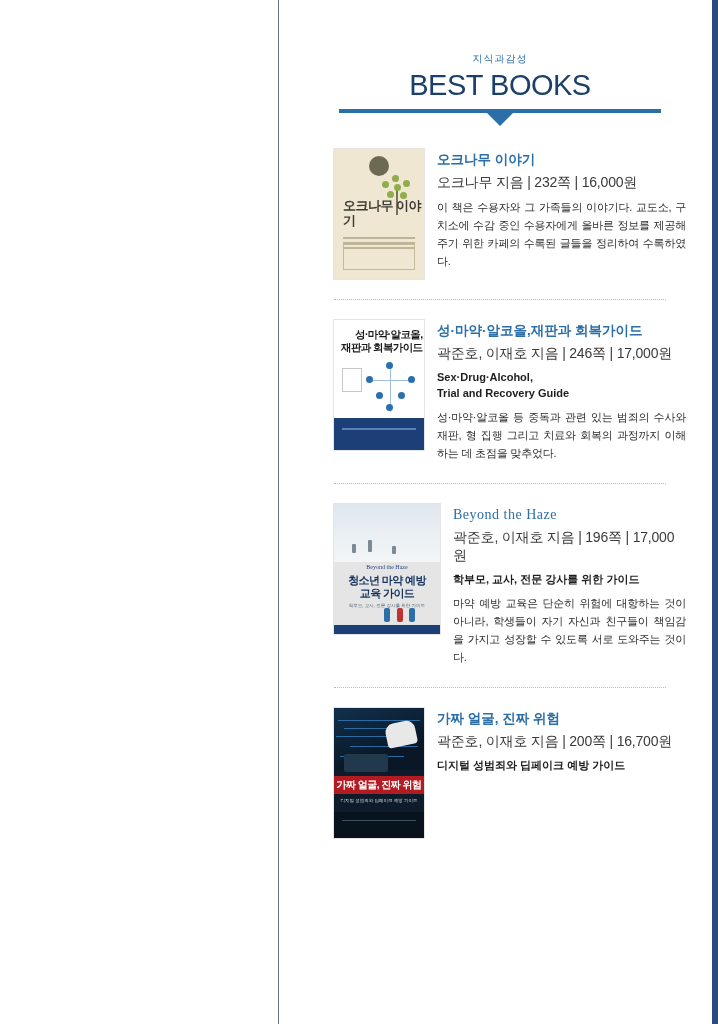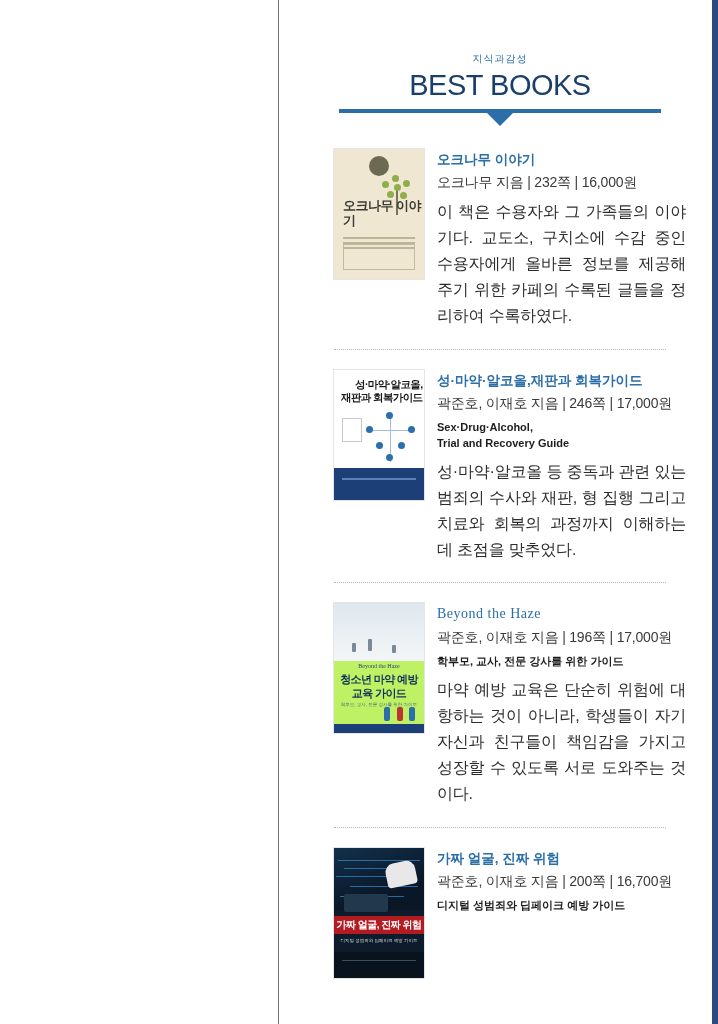--- a/index.html
+++ b/index.html
@@ -127,21 +127,21 @@
     letter-spacing: -0.2px;
   }
   .subtitle {
     font-size: 11px;
     font-weight: bold;
     color: #1d1d1d;
     line-height: 1.45;
     margin-bottom: 7px;
   }
   .desc {
-    font-size: 16px;
+    font-size: 11px;
     color: #2c2c2c;
     line-height: 1.62;
     letter-spacing: -0.2px;
     text-align: justify;
   }
   .divider {
     margin: 20px 34px 20px 34px;
     border-top: 1px dotted #b9b9b9;
     height: 0;
   }
@@ -200,21 +200,21 @@
   .cv2 .personbox {
     position: absolute; left: 8px; top: 48px; width: 18px; height: 22px; border: 1px solid #c9c9c9;
   }
   .cv2 .foot {
     position: absolute; left: 0; right: 0; bottom: 0; height: 32px; background: #1c3f77;
   }
   .cv2 .foot i {
     position: absolute; left: 8px; right: 8px; height: 2px; background: #5b82b6;
   }
 
-  .cv3 { background: #bef264; }
+  .cv3 { background: #e5e5e5; padding-left: 16px; }
   .cv3 .sky {
     position: absolute; left: 0; right: 0; top: 0; height: 58px;
     background: linear-gradient(#dfe7ee, #f3f6f8);
   }
   .cv3 .silh {
     position: absolute; width: 4px; height: 9px; background: #7b8a96; border-radius: 1px;
   }
   .cv3 .en {
     position: absolute; left: 0; right: 0; top: 60px; text-align: center;
     font-family: "Liberation Serif", serif; font-size: 6px; color: #2b4a7d;

